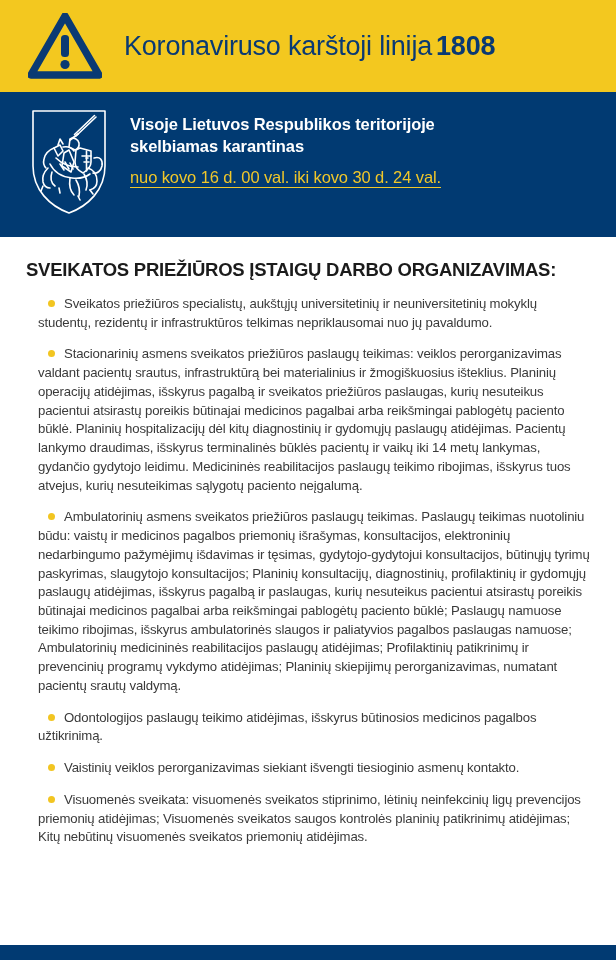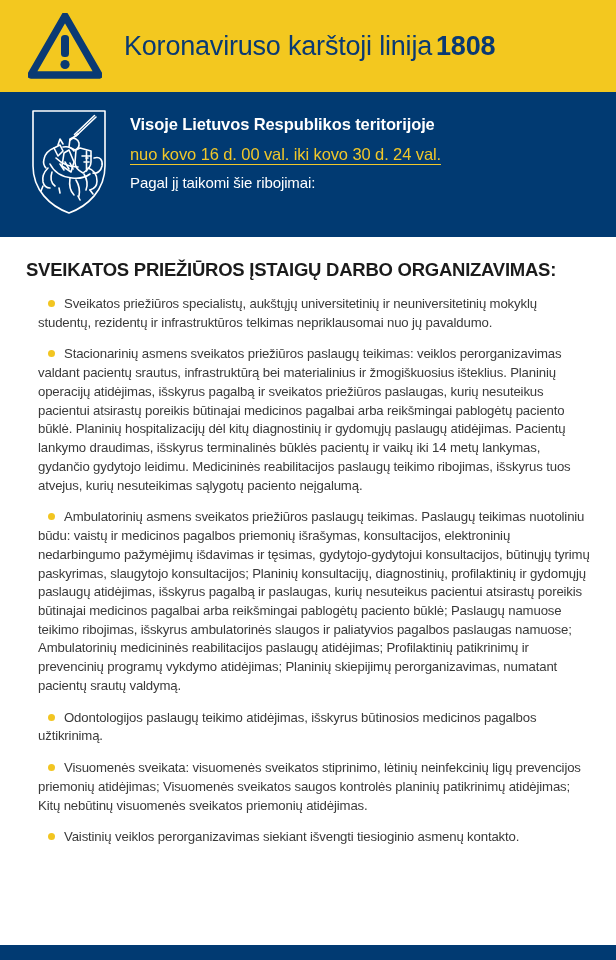--- a/index.html
+++ b/index.html
@@ -206,44 +206,44 @@
 
         <path d="M64 50 c6 -2 9 2 8 8 c-1 5 -5 8 -9 7"></path>
 
         <path d="M30 56 l4 6 M35 54 l4 7 M40 55 l3 6"></path>
 
         <path d="M13 78 l-2 5 M29 80 l1 5 M60 82 l3 4 M48 88 l2 4"></path>
       </g>
     </svg>
     <div class="quarantine-copy">
       <div class="q-line">Visoje Lietuvos Respublikos teritorijoje</div>
+      <div class="q-line">skelbiamas karantinas</div>
       <div class="q-dates">nuo kovo 16 d. 00 val. iki kovo 30 d. 24 val.</div>
-      <div class="q-sub">Pagal jį taikomi šie ribojimai:</div>
     </div>
   </div>
 
   <div class="content">
     <h1 class="section-title">SVEIKATOS PRIEŽIŪROS ĮSTAIGŲ DARBO ORGANIZAVIMAS:</h1>
     <ul class="bullet-list">
       <li class="bullet-item">
         <span class="bullet-dot"></span><span class="bullet-text">Sveikatos priežiūros specialistų, aukštųjų universitetinių ir neuniversitetinių mokyklų studentų, rezidentų ir infrastruktūros telkimas nepriklausomai nuo jų pavaldumo.</span>
       </li>
       <li class="bullet-item">
         <span class="bullet-dot"></span><span class="bullet-text">Stacionarinių asmens sveikatos priežiūros paslaugų teikimas: veiklos perorganizavimas valdant pacientų srautus, infrastruktūrą bei materialinius ir žmogiškuosius išteklius. Planinių operacijų atidėjimas, išskyrus pagalbą ir sveikatos priežiūros paslaugas, kurių nesuteikus pacientui atsirastų poreikis būtinajai medicinos pagalbai arba reikšmingai pablogėtų paciento būklė. Planinių hospitalizacijų dėl kitų diagnostinių ir gydomųjų paslaugų atidėjimas. Pacientų lankymo draudimas, išskyrus terminalinės būklės pacientų ir vaikų iki 14 metų lankymas, gydančio gydytojo leidimu. Medicininės reabilitacijos paslaugų teikimo ribojimas, išskyrus tuos atvejus, kurių nesuteikimas sąlygotų paciento neįgalumą.</span>
       </li>
       <li class="bullet-item">
         <span class="bullet-dot"></span><span class="bullet-text">Ambulatorinių asmens sveikatos priežiūros paslaugų teikimas. Paslaugų teikimas nuotoliniu būdu: vaistų ir medicinos pagalbos priemonių išrašymas, konsultacijos, elektroninių nedarbingumo pažymėjimų išdavimas ir tęsimas, gydytojo-gydytojui konsultacijos, būtinųjų tyrimų paskyrimas, slaugytojo konsultacijos; Planinių konsultacijų, diagnostinių, profilaktinių ir gydomųjų paslaugų atidėjimas, išskyrus pagalbą ir paslaugas, kurių nesuteikus pacientui atsirastų poreikis būtinajai medicinos pagalbai arba reikšmingai pablogėtų paciento būklė; Paslaugų namuose teikimo ribojimas, išskyrus ambulatorinės slaugos ir paliatyvios pagalbos paslaugas namuose; Ambulatorinių medicininės reabilitacijos paslaugų atidėjimas; Profilaktinių patikrinimų ir prevencinių programų vykdymo atidėjimas; Planinių skiepijimų perorganizavimas, numatant pacientų srautų valdymą.</span>
       </li>
       <li class="bullet-item">
         <span class="bullet-dot"></span><span class="bullet-text">Odontologijos paslaugų teikimo atidėjimas, išskyrus būtinosios medicinos pagalbos užtikrinimą.</span>
       </li>
       <li class="bullet-item">
+        <span class="bullet-dot"></span><span class="bullet-text">Vaistinių veiklos perorganizavimas siekiant išvengti tiesioginio asmenų kontakto.</span>
+      </li>
+      <li class="bullet-item">
         <span class="bullet-dot"></span><span class="bullet-text">Visuomenės sveikata: visuomenės sveikatos stiprinimo, lėtinių neinfekcinių ligų prevencijos priemonių atidėjimas; Visuomenės sveikatos saugos kontrolės planinių patikrinimų atidėjimas; Kitų nebūtinų visuomenės sveikatos priemonių atidėjimas.</span>
-      </li>
-      <li class="bullet-item">
-        <span class="bullet-dot"></span><span class="bullet-text">Vaistinių veiklos perorganizavimas siekiant išvengti tiesioginio asmenų kontakto.</span>
       </li>
     </ul>
   </div>
 
   <div class="footer-band"></div>
 
 </div>
 
 </body></html>

